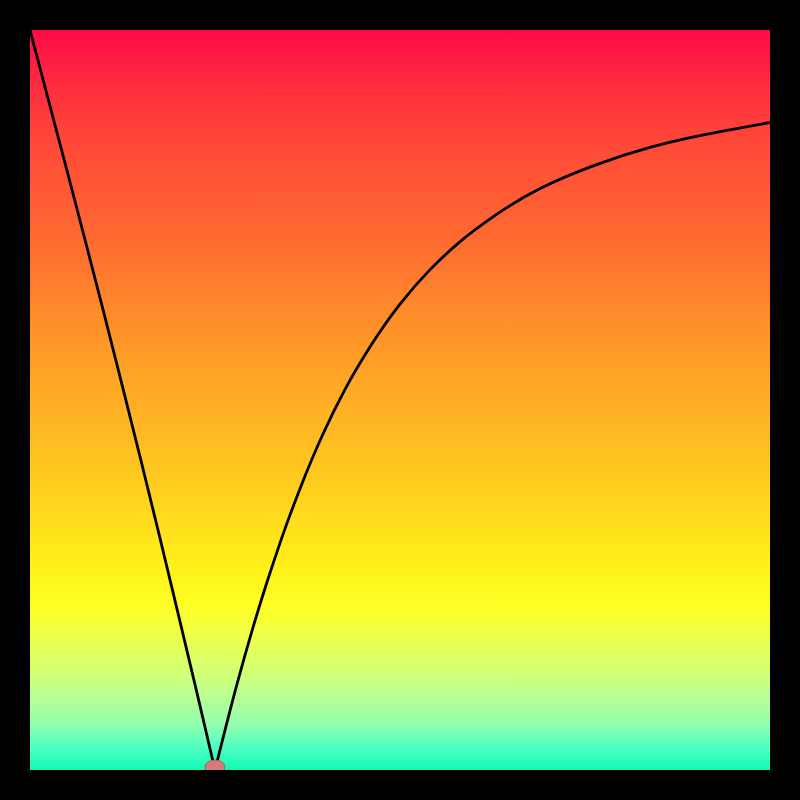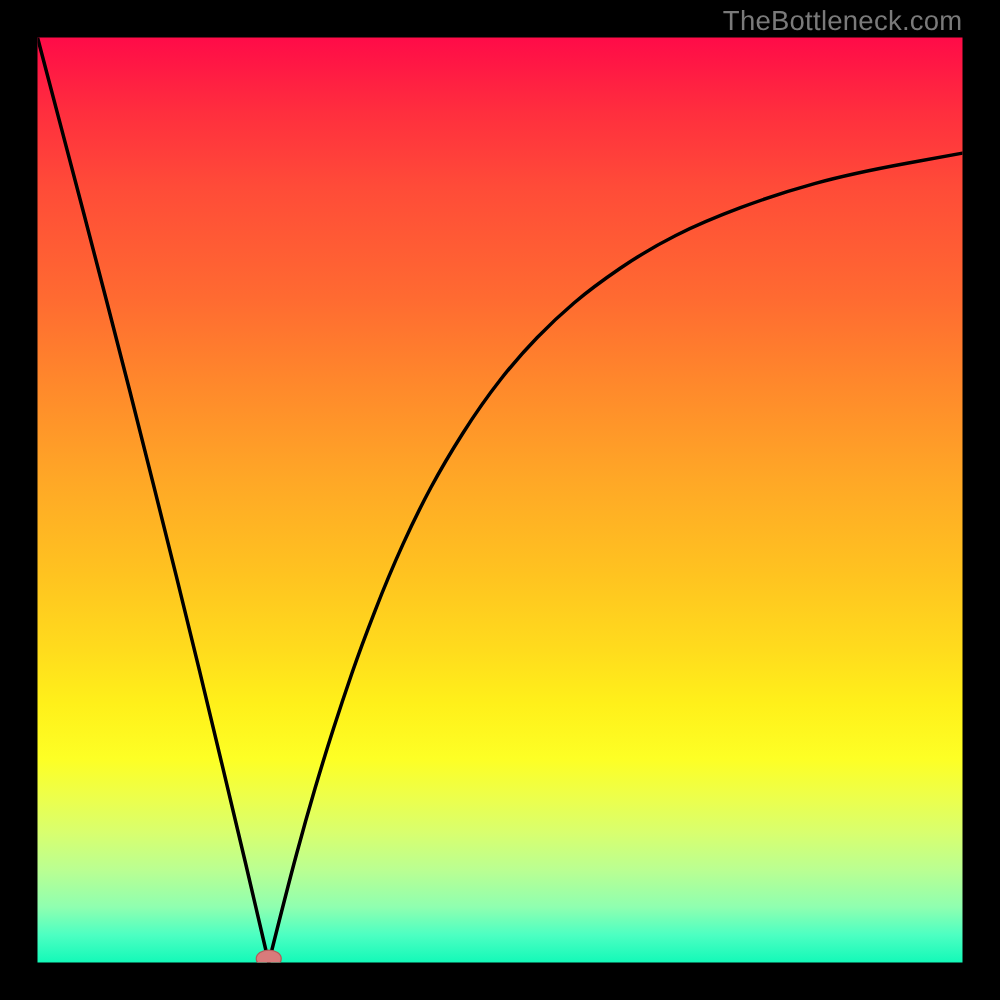--- a/index.html
+++ b/index.html
@@ -70,15 +70,14 @@
       <g id="curve-group">
           <path d="M0.00 0.00 L18.50 70.30 L37.00 140.60 L55.50 211.64 L74.00 283.42 L92.50 356.68 L111.00 430.68 L129.50 506.16 L148.00 583.12 L166.50 660.82 L185.00 740.00" fill="none" stroke="#000000" stroke-width="2.8" stroke-linecap="round"></path>
           <path d="M185.00 740.00 Q199.80 680.80 207.20 653.42 Q214.60 626.04 222.00 600.88 Q229.40 575.72 236.80 552.78 Q244.20 529.84 251.60 508.38 Q259.00 486.92 270.10 458.43 Q281.20 429.94 292.30 405.52 Q303.40 381.10 314.50 360.38 Q325.60 339.66 340.40 316.35 Q355.20 293.04 370.00 274.17 Q384.80 255.30 399.60 240.13 Q414.40 224.96 429.20 212.38 Q444.00 199.80 466.20 184.63 Q488.40 169.46 510.60 158.36 Q532.80 147.26 562.40 136.16 Q592.00 125.06 621.60 116.92 Q651.20 108.78 695.60 100.64 L740.00 92.50" fill="none" stroke="#000000" stroke-width="2.8" stroke-linecap="round"></path>
         </g>
       <g id="marker-group">
           <ellipse cx="185.00" cy="737.00" rx="10" ry="7" fill="#d97b7b" stroke="#b35a5a" stroke-width="1"></ellipse>
         </g>
     </svg>
   </div>
 
-  <div class="watermark">TheBottleneck.com</div>
 
 </div>
 
 </body></html>

